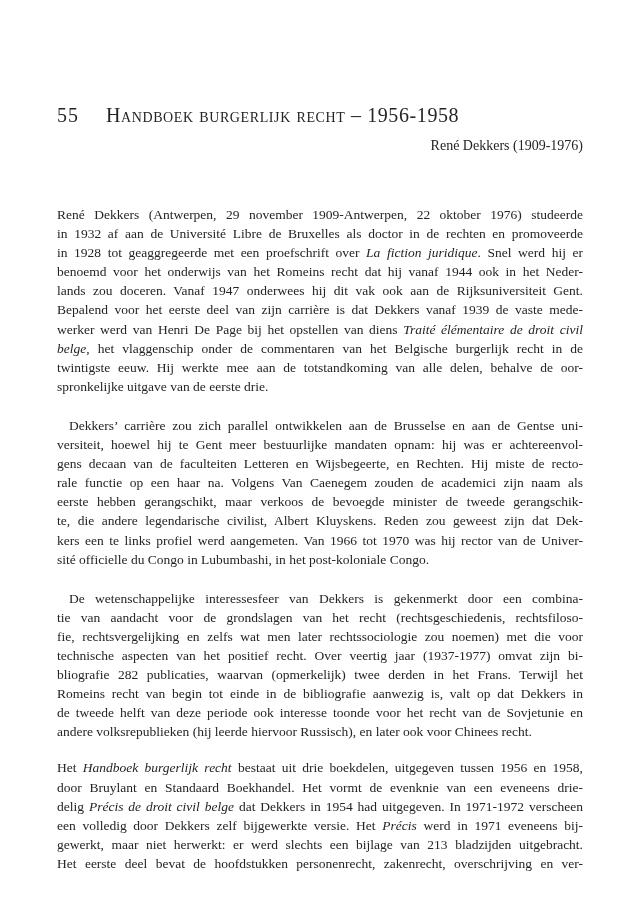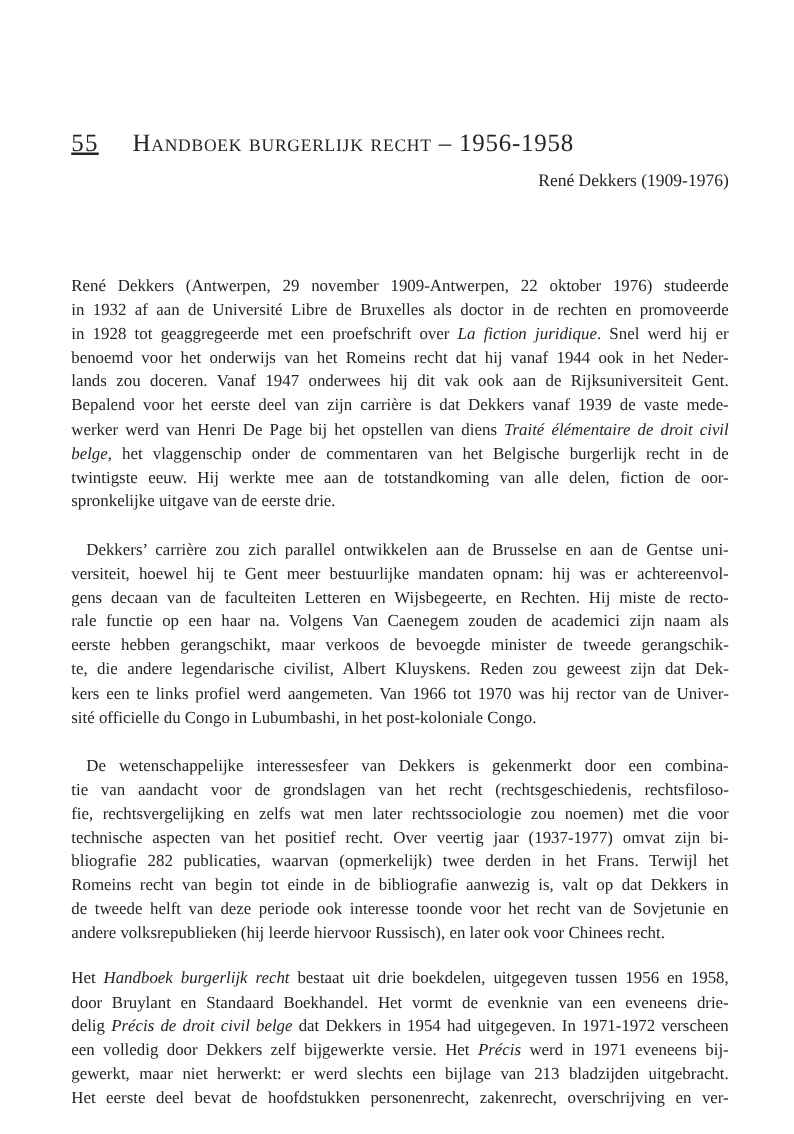--- a/index.html
+++ b/index.html
@@ -16,35 +16,34 @@
     overflow: hidden;
   }
   .heading-row {
     position: absolute; left: 57px; top: 92px;
     display: flex; align-items: baseline;
   }
   .chapter-number {
     font-size: 20px;
     letter-spacing: 1px;
     margin-right: 15px;
-    text-decoration: underline;
   }
   .chapter-title {
     font-size: 20px;
     font-weight: normal;
     font-variant: small-caps;
     letter-spacing: 0.6px;
     margin: 12px;
   }
   .byline {
     position: absolute; right: 52px; top: 138px;
     font-size: 14px;
   }
   .body-text {
-    position: absolute; left: 57px; top: 219px;
+    position: absolute; left: 57px; top: 205px;
     width: 526px;
     font-size: 13.5px;
     line-height: 19.1px;
   }
   .para { margin: 0; }
   .para.space-before { margin-top: 17px; }
   .line {
     display: block;
     text-align: justify;
     text-align-last: justify;
@@ -65,21 +64,21 @@
   <main class="body-text">
       <p class="para">
         <span class="line"><span>René Dekkers (Antwerpen, 29 november 1909-Antwerpen, 22 oktober 1976) studeerde</span></span>
         <span class="line"><span>in 1932 af aan de Université Libre de Bruxelles als doctor in de rechten en promoveerde</span></span>
         <span class="line"><span>in 1928 tot geaggregeerde met een proefschrift over </span><em>La fiction juridique</em><span>. Snel werd hij er</span></span>
         <span class="line"><span>benoemd voor het onderwijs van het Romeins recht dat hij vanaf 1944 ook in het Neder-</span></span>
         <span class="line"><span>lands zou doceren. Vanaf 1947 onderwees hij dit vak ook aan de Rijksuniversiteit Gent.</span></span>
         <span class="line"><span>Bepalend voor het eerste deel van zijn carrière is dat Dekkers vanaf 1939 de vaste mede-</span></span>
         <span class="line"><span>werker werd van Henri De Page bij het opstellen van diens </span><em>Traité élémentaire de droit civil</em></span>
         <span class="line"><em>belge</em><span>, het vlaggenschip onder de commentaren van het Belgische burgerlijk recht in de</span></span>
-        <span class="line"><span>twintigste eeuw. Hij werkte mee aan de totstandkoming van alle delen, fiction de oor-</span></span>
+        <span class="line"><span>twintigste eeuw. Hij werkte mee aan de totstandkoming van alle delen, behalve de oor-</span></span>
         <span class="line end"><span>spronkelijke uitgave van de eerste drie.</span></span>
       </p>
       <p class="para indent">
         <span class="line"><span>Dekkers’ carrière zou zich parallel ontwikkelen aan de Brusselse en aan de Gentse uni-</span></span>
         <span class="line"><span>versiteit, hoewel hij te Gent meer bestuurlijke mandaten opnam: hij was er achtereenvol-</span></span>
         <span class="line"><span>gens decaan van de faculteiten Letteren en Wijsbegeerte, en Rechten. Hij miste de recto-</span></span>
         <span class="line"><span>rale functie op een haar na. Volgens Van Caenegem zouden de academici zijn naam als</span></span>
         <span class="line"><span>eerste hebben gerangschikt, maar verkoos de bevoegde minister de tweede gerangschik-</span></span>
         <span class="line"><span>te, die andere legendarische civilist, Albert Kluyskens. Reden zou geweest zijn dat Dek-</span></span>
         <span class="line"><span>kers een te links profiel werd aangemeten. Van 1966 tot 1970 was hij rector van de Univer-</span></span>

